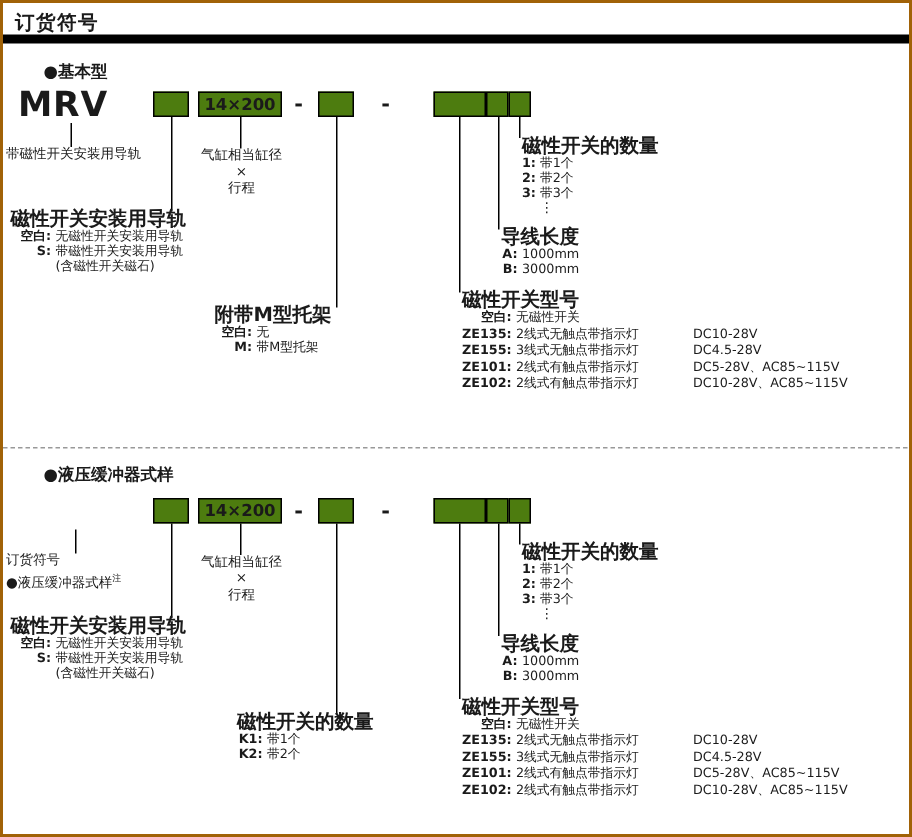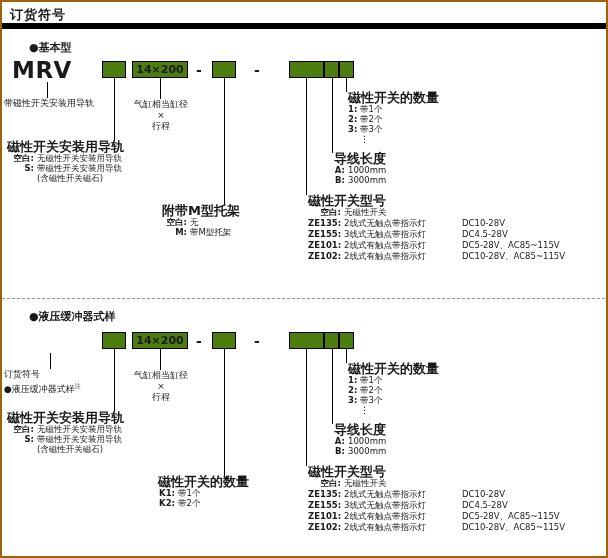--- a/index.html
+++ b/index.html
@@ -81,21 +81,21 @@
     <div class="grow rrow">
       <span class="k">S:</span>
       <span class="t">带磁性开关安装用导轨</span>
     </div>
     <div class="grow rrow">
       <span class="k"></span>
       <span class="t">(含磁性开关磁石)</span>
     </div>
   </div>
 
-  <div class="lblblock" style="left:160px;top:203px;">
+  <div class="lblblock" style="left:141px;top:203px;">
     <div class="lbl-title">附带M型托架</div>
     <div class="grow brow">
       <span class="k">空白:</span>
       <span class="t">无</span>
     </div>
     <div class="grow brow">
       <span class="k">M:</span>
       <span class="t">带M型托架</span>
     </div>
   </div>

